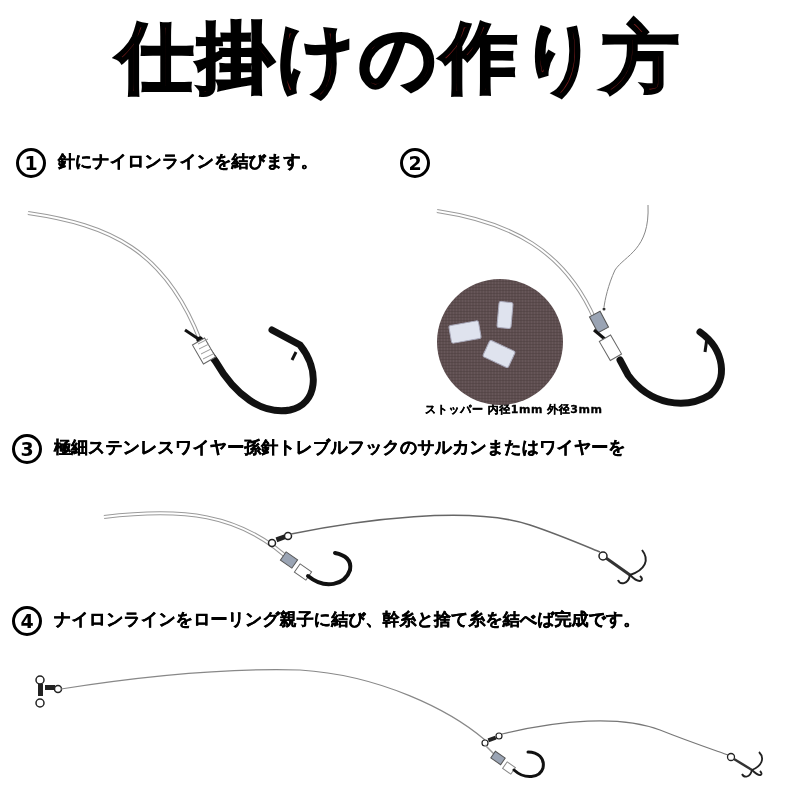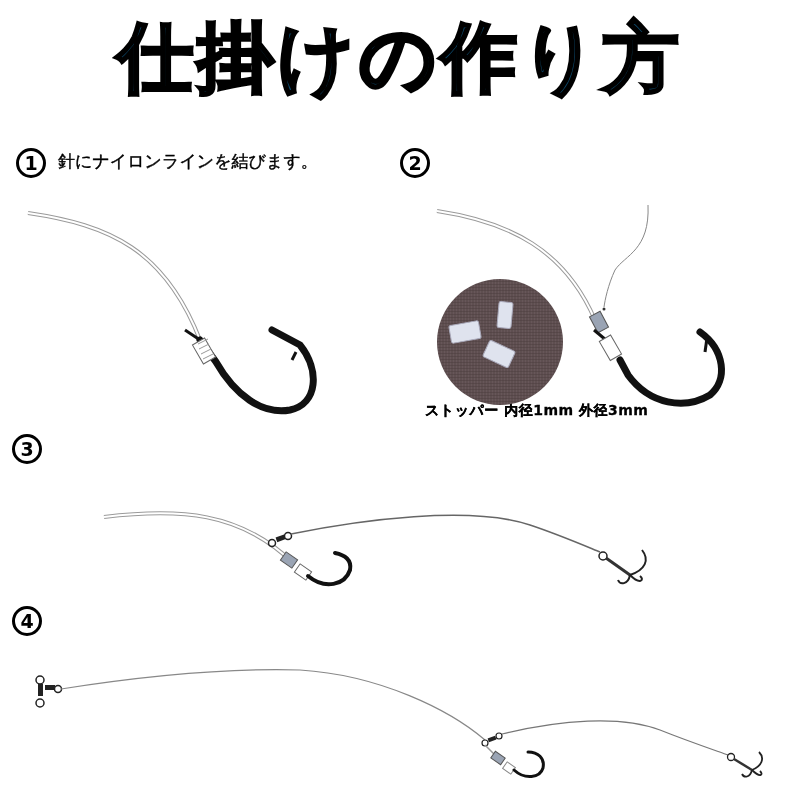--- a/index.html
+++ b/index.html
@@ -1,26 +1,26 @@
 <!DOCTYPE html>
 <html><head>
   <meta charset="utf-8">
   <style>
     html, body { margin: 0; padding: 0; background: #ffffff; }
     body { width: 800px; height: 800px; position: relative; overflow: hidden;
            font-family: "DejaVu Sans", "Liberation Sans", sans-serif; color: #000; }
     .title { position: absolute; left: 0; top: 8px; width: 800px; text-align: center;
              font-size: 76px; font-weight: 900; letter-spacing: 4px; line-height: 100px;
-             -webkit-text-stroke: 3px #000; color: #0c4a6e; }
+             -webkit-text-stroke: 3px #000; color: #7f1d1d; }
     .step { position: absolute; display: flex; align-items: flex-start; }
     .step-num { width: 30px; height: 30px; border: 3px solid #000; border-radius: 50%;
                 box-sizing: border-box; display: flex; align-items: center; justify-content: center;
                 font-size: 19px; font-weight: 900; margin-right: 12px; flex: none; line-height: 1; }
-    .step-text { font-size: 17px; font-weight: 400; line-height: 26px; text-align: right; -webkit-text-stroke: 0.4px #000; }
-    .caption { position: absolute; left: 425px; top: 402px; font-size: 14px; font-weight: 700;
+    .step-text { font-size: 17px; font-weight: 700; line-height: 26px; text-align: right; -webkit-text-stroke: 0.4px #000; }
+    .caption { position: absolute; left: 425px; top: 402px; font-size: 11px; font-weight: 700;
                -webkit-text-stroke: 0.3px #000; letter-spacing: 0.5px; }
     svg.ill { position: absolute; left: 0; top: 0; }
   </style>
 </head>
 <body>
 
 <div class="title">仕掛けの作り方</div>
 
 <div class="step" style="left:16px; top:148px;">
   <div class="step-num">1</div>
@@ -31,25 +31,29 @@
 
 <div class="step" style="left:400px; top:148px;">
   <div class="step-num">2</div>
   <div class="step-text">
   </div>
 </div>
 
 <div class="step" style="left:12px; top:434px;">
   <div class="step-num">3</div>
   <div class="step-text">
+    <div>極細ステンレスワイヤー孫針トレブルフックのサルカンまたはワイヤーを</div>
   </div>
 </div>
 
 <div class="step" style="left:12px; top:606px;">
   <div class="step-num">4</div>
+  <div class="step-text">
+    <div>ナイロンラインをローリング親子に結び、幹糸と捨て糸を結べば完成です。</div>
+  </div>
 </div>
 
 <div class="caption">ストッパー 内径1mm 外径3mm</div>
 
 <svg class="ill" width="800" height="800" viewBox="0 0 800 800">
   <defs>
     <pattern id="weave" width="6" height="6" patternUnits="userSpaceOnUse">
       <rect width="6" height="6" fill="#5a4a4c"></rect>
       <path d="M0 1 H6 M0 4 H6" stroke="#7a6a6c" stroke-width="0.8"></path>
       <path d="M2 0 V6 M5 0 V6" stroke="#483a3c" stroke-width="0.6"></path>

